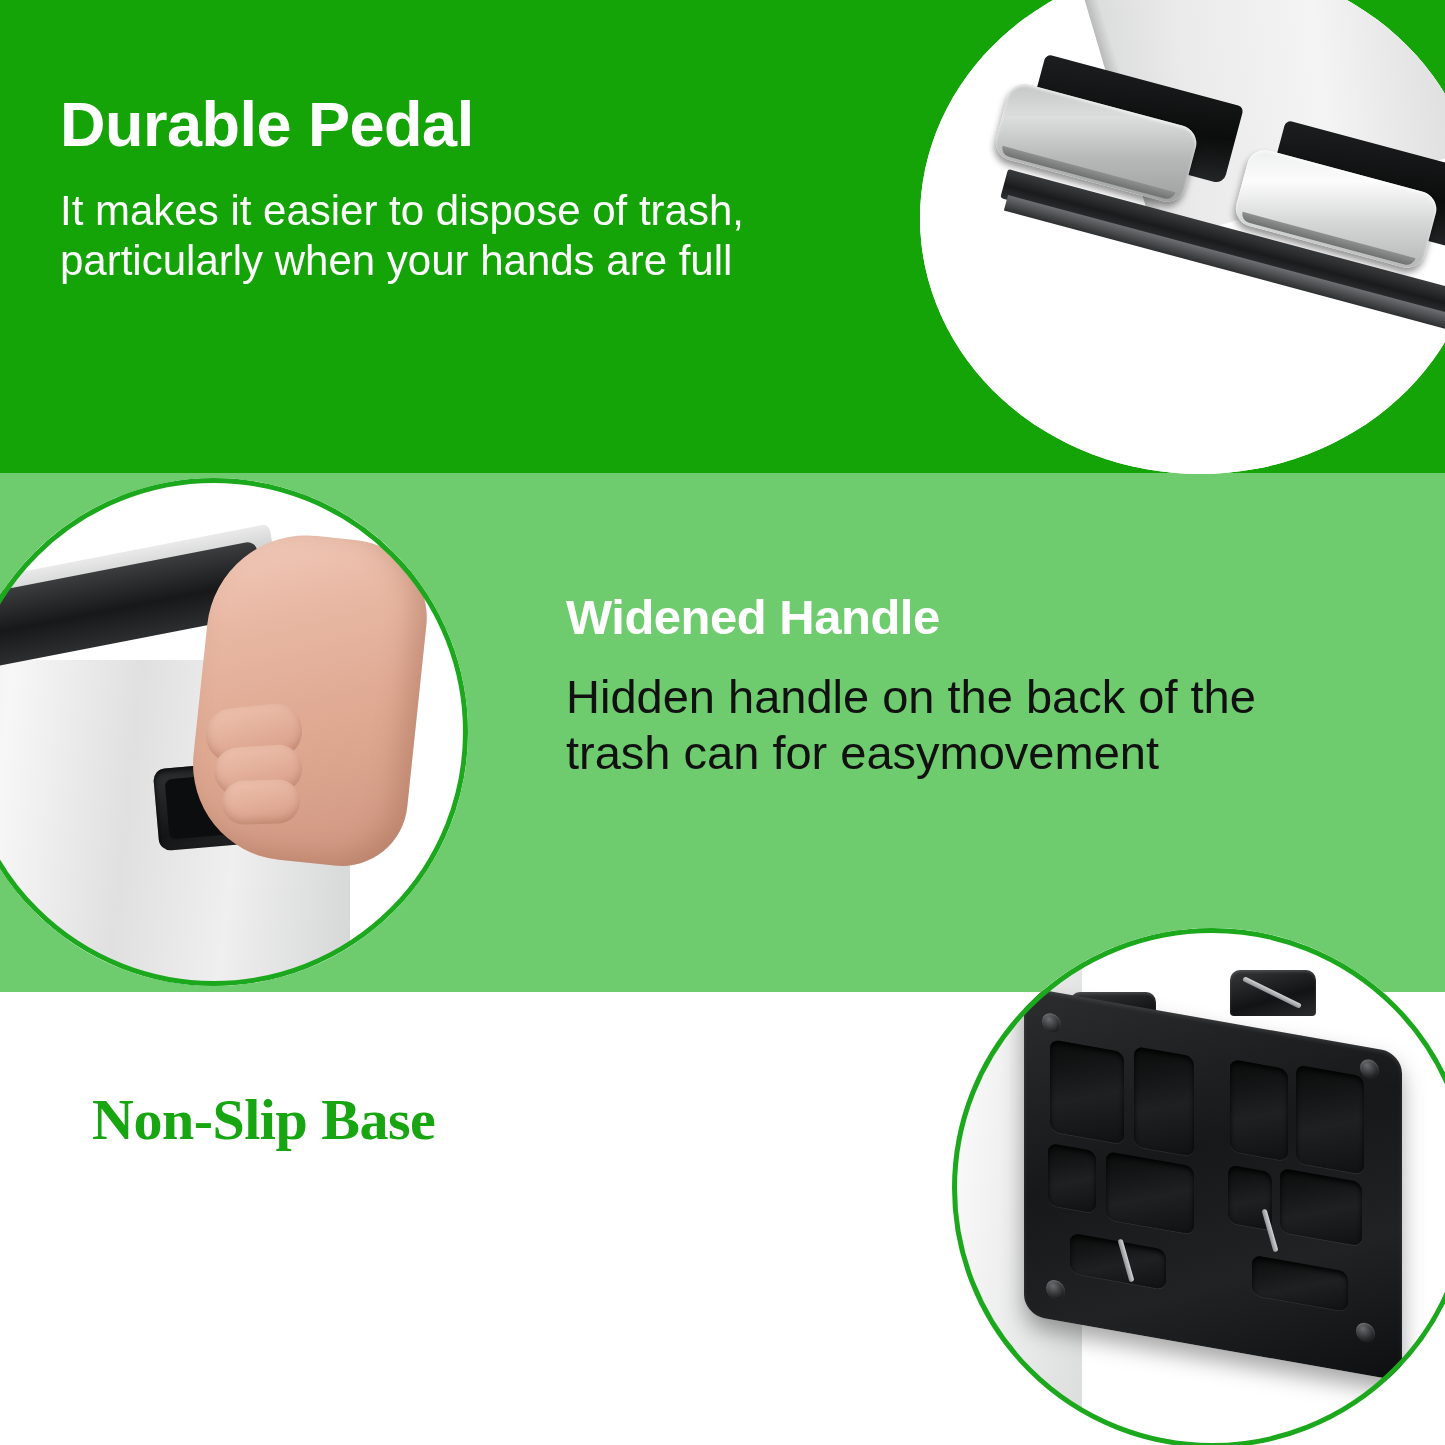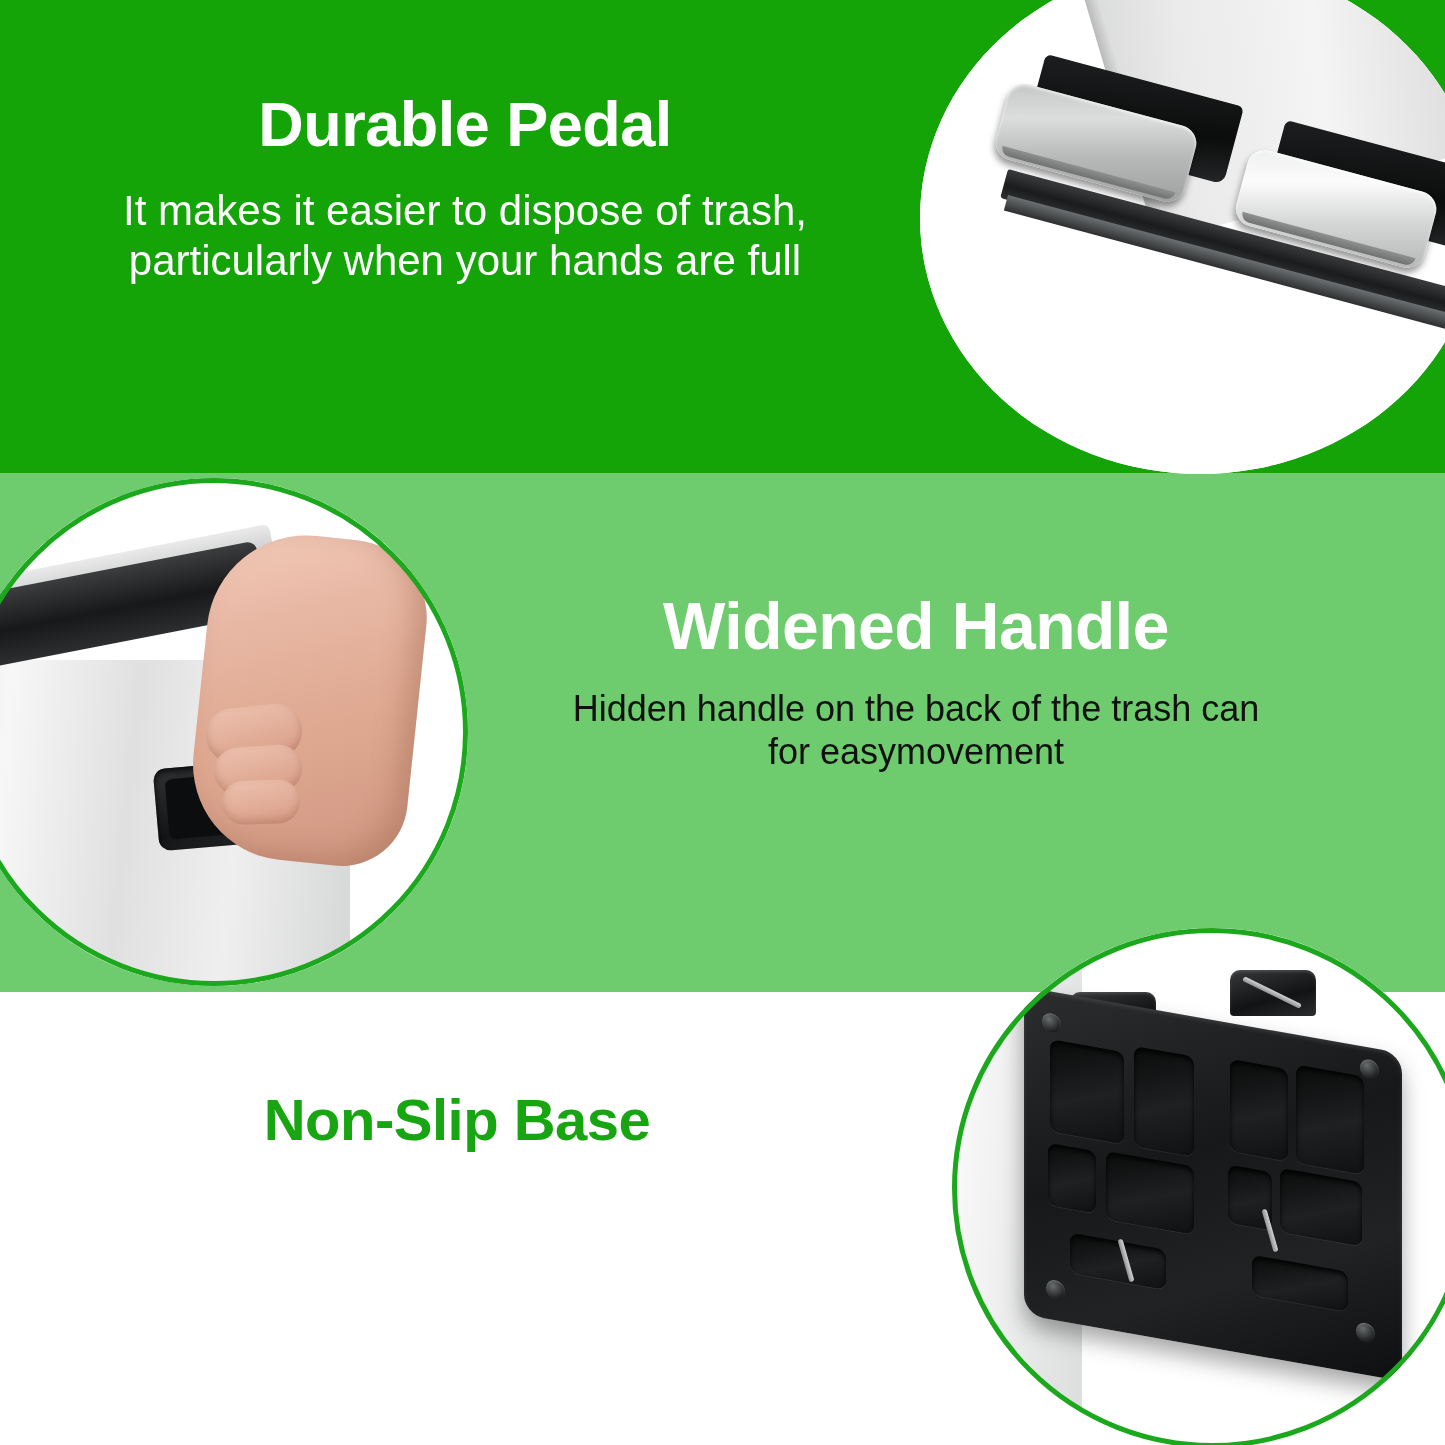--- a/index.html
+++ b/index.html
@@ -18,46 +18,46 @@
     overflow:hidden;
   }
 
   
   .band { position:absolute; left:0; width:1445px; }
   .band-top    { top:0;    height:473px;  background:#14A408; }
   .band-middle { top:473px; height:519px; background:#6ECB6E; }
   .band-bottom { top:992px; height:453px; background:#ffffff; }
 
   
-  .block { position:absolute; text-align:center; }
+  .block { position:absolute; }
 
   .heading {
     font-weight:bold;
     line-height:1.04;
     letter-spacing:-0.5px;
     white-space:nowrap;
   }
   .body-text {
     font-weight:normal;
     line-height:1.20;
   }
 
   
   #sec1-text { left:60px; top:92px; width:810px; }
   #sec1-heading { font-size:63px; color:#ffffff; margin-bottom:28px; }
   #sec1-body { font-size:42px; color:#ffffff; }
 
   
   #sec2-text { left:566px; top:592px; width:700px; }
-  #sec2-heading { font-size:66px; color:#ffffff; margin-bottom:26px; }
-  #sec2-body { font-size:36px; color:#111111; }
+  #sec2-heading { font-size:49px; color:#ffffff; margin-bottom:26px; }
+  #sec2-body { font-size:47px; color:#111111; }
 
   
   #sec3-text { left:92px; top:1090px; width:730px; }
-  #sec3-heading { font-size:58px; color:#17A511; margin-bottom:24px; }
+  #sec3-heading { font-size:58px; color:#17A511; margin-bottom:24px;font-family:Liberation Serif, serif; }
   #sec3-body { font-size:40px; color:#111111; }
 
   
   .photo-circle {
     position:absolute;
     border-radius:50%;
     overflow:hidden;
     background:#ffffff;
   }
   .photo-circle .scene {

